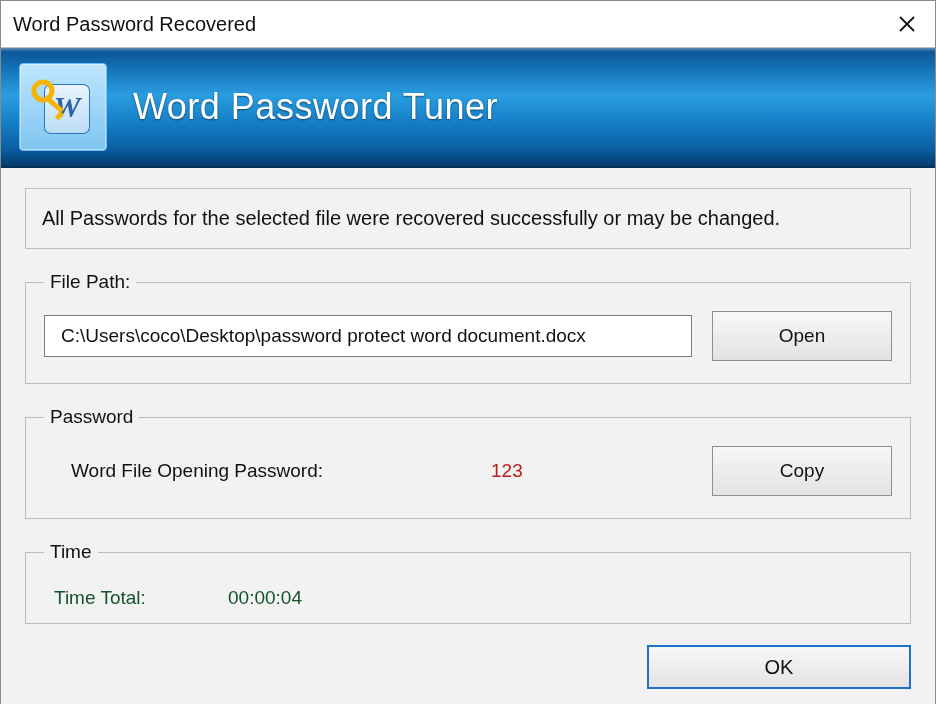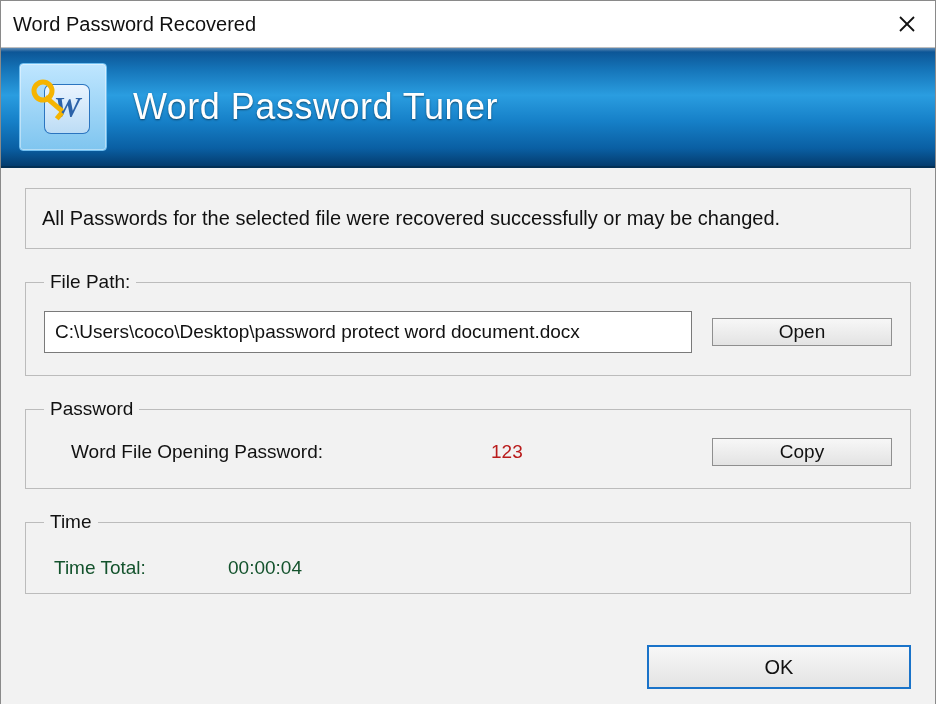--- a/index.html
+++ b/index.html
@@ -97,27 +97,27 @@
     display: flex;
     align-items: center;
     gap: 20px;
   }
   .path-input {
     flex: 1;
     height: 42px;
     border: 1px solid #7a7a7a;
     background: #fff;
     font-size: 19px;
-    padding: 6px 10px;
+    padding: 6px 16px;
     color: #111;
     font-family: inherit;
   }
   .btn {
     width: 180px;
-    height: 28px;
+    height: 50px;
     border: 1px solid #8f8f8f;
     background: linear-gradient(to bottom, #f7f7f7, #e3e3e3);
     font-size: 19px;
     color: #111;
     display:flex; align-items:center; justify-content:center;
     cursor: pointer;
     font-family: inherit;
   }
   .pwd-row {
     display:flex;

